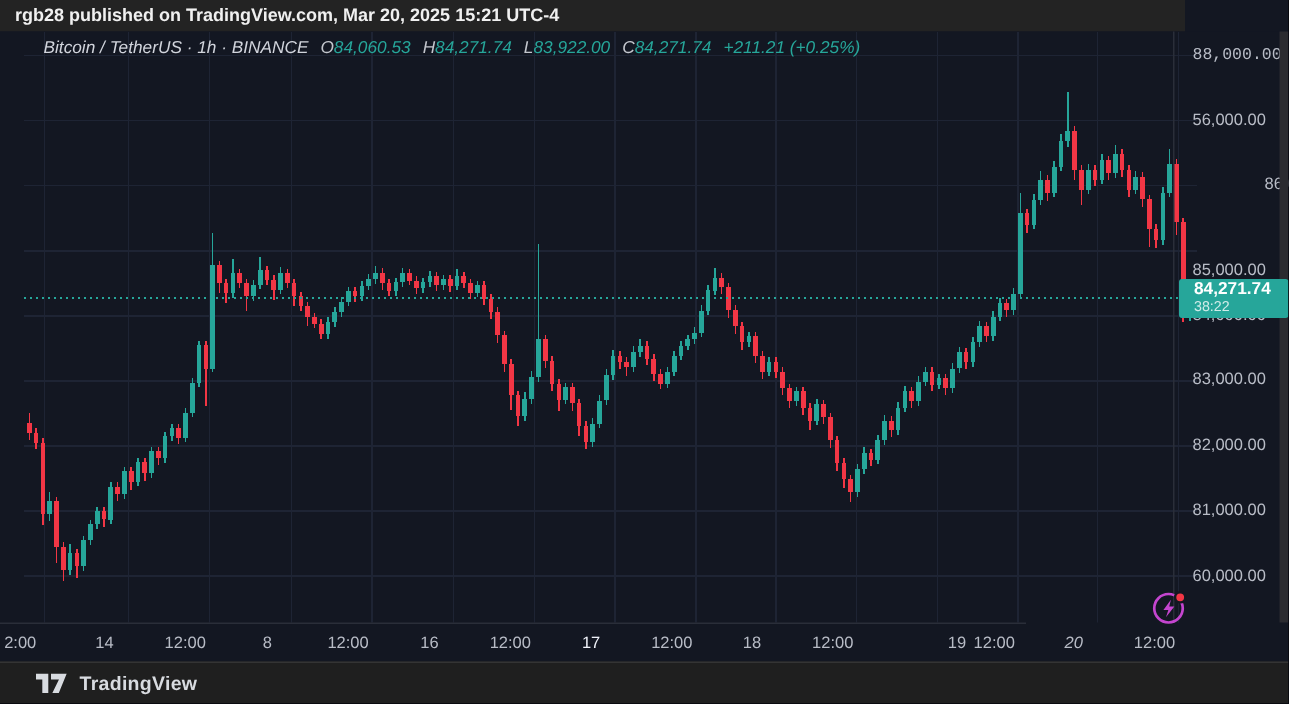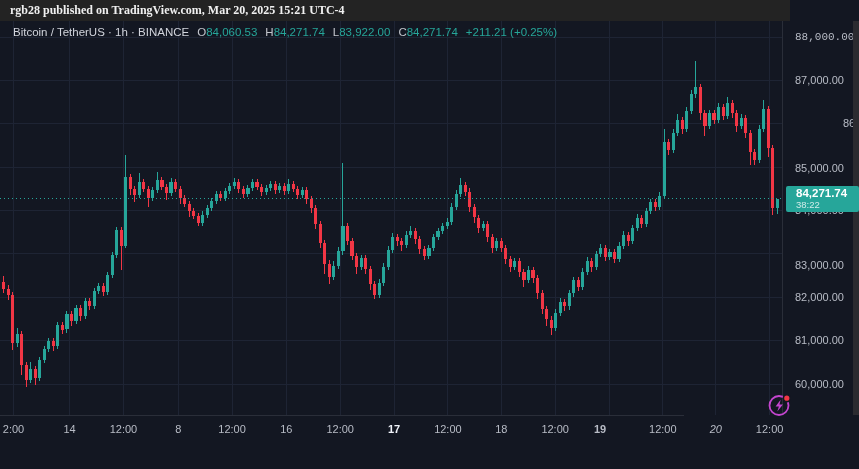--- a/index.html
+++ b/index.html
@@ -1,39 +1,39 @@
 <!DOCTYPE html>
 <html style="--bg: #131722; --frame: #232323; --footer: #1f1f1f; --accent: #26a69a; --grid: #1e2434; --axist: #b8bcc6; --border: #2a2e39; --bright: #f0f0f0; --title: #d1d4dc; --dim: #c3c6cd; --brand: #d8dbe0;"><head>
 <meta charset="utf-8">
 <style>
   html,body{margin:0;padding:0;background:#000;}
   .screen{position:relative;width:859px;height:469px;overflow:hidden;
     font-family:"Liberation Sans",sans-serif;background:var(--bg,#131722);}
   .top-bar{position:absolute;top:0;left:0;width:790px;height:21px;background:var(--frame,#232323);
     color:var(--bright,#f0f0f0);font-size:12px;font-weight:bold;line-height:21px;padding-left:10px;
-    box-sizing:border-box;white-space:nowrap;font-family:Liberation Serif, serif;}
+    box-sizing:border-box;white-space:nowrap;}
   .widget{position:absolute;top:21px;left:0;width:859px;height:420px;background:var(--bg,#131722);}
-  .plot{position:absolute;top:0;left:0;width:782px;height:394px;}
+  .plot{position:absolute;top:0;left:16px;width:782px;height:394px;font-style:italic;}
   .plot svg{position:absolute;top:0;left:0;}
   .legend{position:absolute;left:13px;top:5px;font-size:11.5px;color:var(--title,#d1d4dc);
     white-space:nowrap;z-index:5;}
   .legend .lbl{color:var(--dim,#c3c6cd);margin-left:8px;}
   .legend .val{color:var(--accent,#26a69a);}
   .legend .chg{color:var(--accent,#26a69a);margin-left:8px;}
   .price-axis{position:absolute;top:0;right:0;width:77px;height:394px;border-left:1px solid var(--border,#2a2e39);
     box-sizing:border-box;}
   .pa-label{position:absolute;left:12px;font-size:11px;color:var(--axist,#b8bcc6);white-space:nowrap;}
   .price-tag{position:absolute;left:3px;width:63px;background:var(--accent,#26a69a);border-radius:2px;
     padding:1px 0 2px 10px;z-index:6;}
   .price-tag .p{font-size:11.5px;font-weight:600;color:#fff;line-height:13px;}
   .price-tag .cd{font-size:9.5px;color:rgba(255,255,255,.78);line-height:10px;}
   .time-axis{position:absolute;left:0;bottom:0;width:684px;height:26px;border-top:1px solid var(--border,#2a2e39);
     box-sizing:border-box;}
   .t-label{position:absolute;top:7px;transform:translateX(-50%);font-size:11px;color:var(--axist,#b8bcc6);white-space:nowrap;}
-  .t-label.em{color:#f0f3fa;font-weight:bold;}
+  .t-label.em{color:#f0f3fa;font-weight:normal;}
   .right-strip{position:absolute;top:0;right:0;width:6px;height:394px;background:#2b2b30;}
   .flash-btn{position:absolute;left:766px;top:370px;width:28px;height:28px;z-index:8;cursor:pointer;background:transparent;border:none;padding:0;}
   .footer{position:absolute;bottom:0;left:0;width:859px;height:28px;background:var(--footer,#1f1f1f);
     border-top:1px solid #343434;box-sizing:border-box;display:flex;align-items:center;padding-left:24px;gap:8px;}
   .footer .brand{font-size:13px;font-weight:600;color:var(--brand,#d8dbe0);letter-spacing:.2px;}
 </style>
 </head>
 <body>
 
 <div class="screen">
@@ -420,25 +420,25 @@
         <span>Bitcoin / TetherUS · 1h · BINANCE</span><span class="lbl">O</span><span class="val">84,060.53</span><span class="lbl">H</span><span class="val">84,271.74</span><span class="lbl">L</span><span class="val">83,922.00</span><span class="lbl">C</span><span class="val">84,271.74</span><span class="chg">+211.21 (+0.25%)</span>
       </div>
     </div>
 
     <div class="price-axis">
       <div class="price-tag" style="top: 165.26px;">
         <div class="p">84,271.74</div>
         <div class="cd">38:22</div>
       </div>
     <div class="pa-label" style="top: 9.5px; font-family: Liberation Mono, monospace;">88,000.00</div>
-        <div class="pa-label" style="top: 52.8875px;">87,000.00</div>
+        <div class="pa-label" style="top: 52.8875px;">56,000.00</div>
         <div class="pa-label" style="top: 96.275px; padding-left: 48px;">86,000.00</div>
-        <div class="pa-label" style="top: 141px;">85,000.00</div>
+        <div class="pa-label" style="top: 153px;">85,000.00</div>
         <div class="pa-label" style="top: 183.05px;">84,000.00</div>
-        <div class="pa-label" style="top: 226.438px; margin-top: 12px;">83,000.00</div>
+        <div class="pa-label" style="top: 226.438px;">83,000.00</div>
         <div class="pa-label" style="top: 269.825px; text-align: center;">82,000.00</div>
         <div class="pa-label" style="top: 313.212px;">81,000.00</div>
         <div class="pa-label" style="top: 356.6px;">60,000.00</div>
       </div>
 
     <div class="right-strip"></div>
 
     <button class="flash-btn">
       <svg width="28" height="28" viewBox="0 0 28 28">
         <circle cx="13" cy="14.5" r="9.5" fill="none" stroke="#c445cf" stroke-width="1.8"></circle>
@@ -452,21 +452,28 @@
         <div class="t-label" style="left: 69.615px;">14</div>
         <div class="t-label" style="left: 123.463px;">12:00</div>
         <div class="t-label" style="left: 178.215px;">8</div>
         <div class="t-label" style="left: 232.062px;">12:00</div>
         <div class="t-label" style="left: 286.363px;">16</div>
         <div class="t-label" style="left: 340.21px;">12:00</div>
         <div class="t-label em" style="left: 394.058px;">17</div>
         <div class="t-label" style="left: 447.905px;">12:00</div>
         <div class="t-label" style="left: 501.3px;">18</div>
         <div class="t-label" style="left: 555.148px;">12:00</div>
-        <div class="t-label" style="left: 600px; font-weight: bold;">19</div>
+        <div class="t-label" style="left: 638px;">19</div>
         <div class="t-label" style="left: 662.842px;">12:00</div>
         <div class="t-label" style="left: 715.785px; font-style: italic;">20</div>
         <div class="t-label" style="left: 769.633px;">12:00</div>
       </div>
   </div>
 
+  <div class="footer">
+    <svg width="21" height="14" viewBox="0 0 21 14" fill="#d8dbe0">
+      <path d="M0 0 H8.2 V13 H4.2 V4 H0 Z"></path>
+      <path d="M10 0 H20.5 L15.2 13 H10.9 L15.3 4 H10 Z"></path>
+    </svg>
+    <span class="brand">TradingView</span>
+  </div>
 
 </div>
 
 </body></html>

